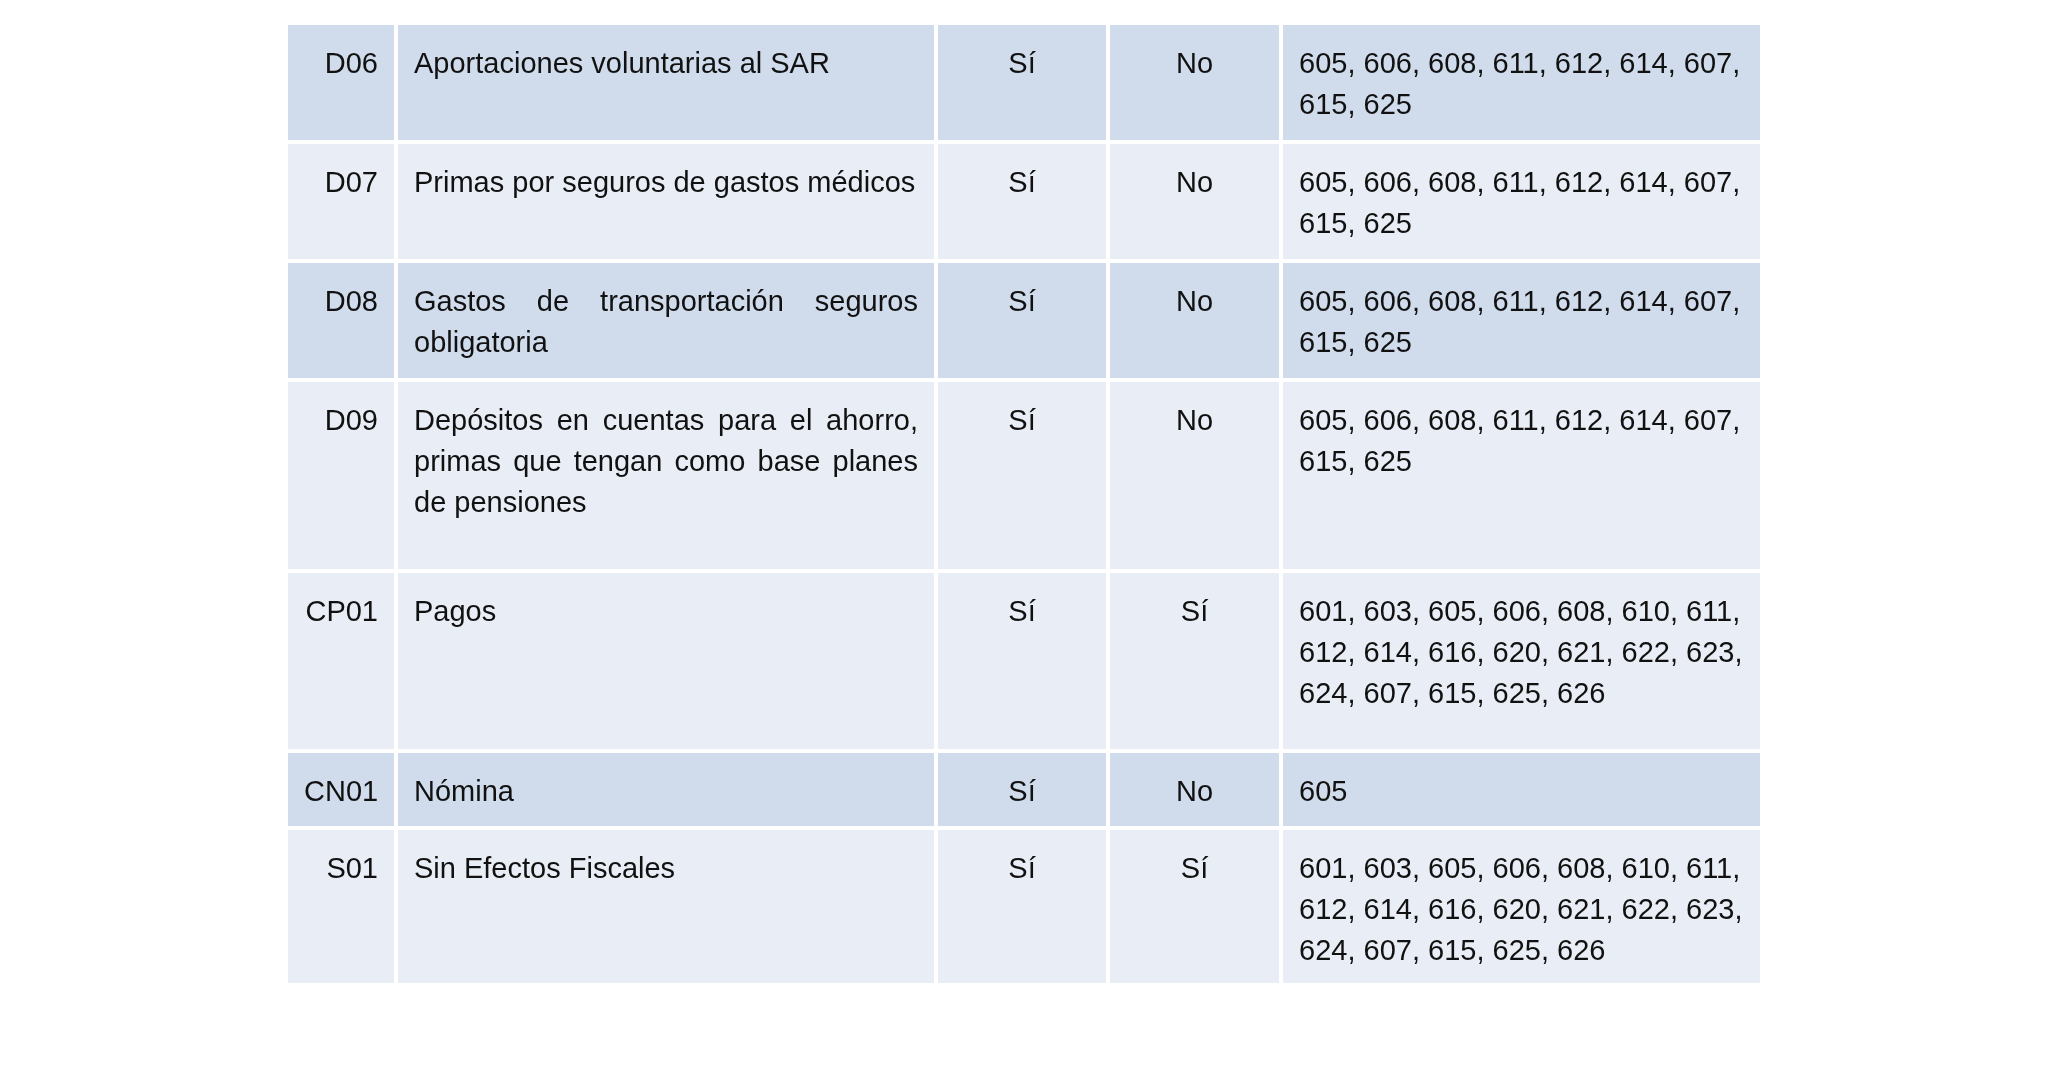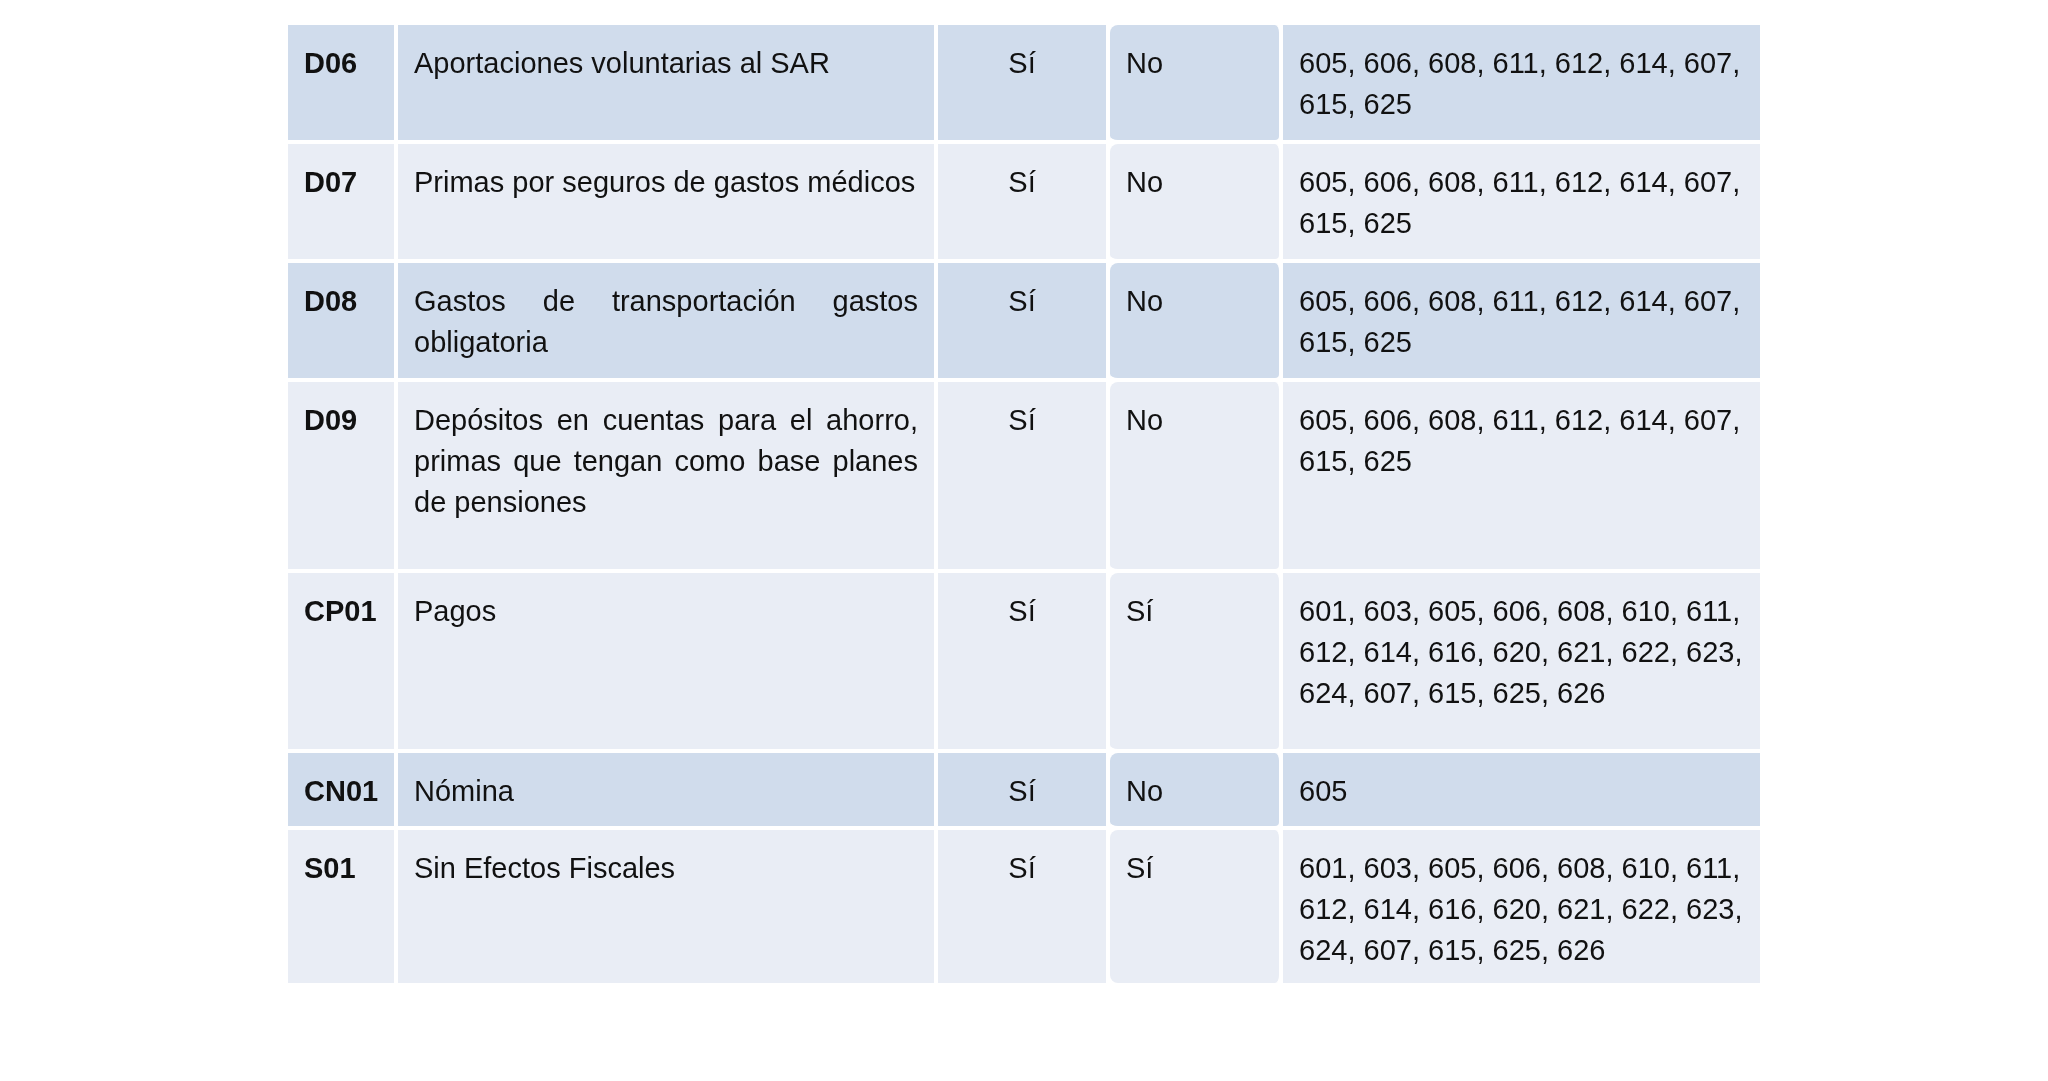--- a/index.html
+++ b/index.html
@@ -30,24 +30,24 @@
       line-height: 41px;
       padding: 18px 16px 10px 16px;
       border-right: 4px solid #ffffff;
       border-bottom: 4px solid #ffffff;
       box-sizing: border-box;
     }
     .tbl td:last-child { border-right: none; }
     .tbl tr:last-child td { border-bottom: none; }
     .row-dark td { background: #D0DCEC; }
     .row-light td { background: #E9EDF5; }
-    .c-code { width: 110px; text-align: left; font-weight: bold; padding-left: 6px; padding-right: 6px; }
+    .c-code { width: 110px; text-align: right; font-weight: normal; padding-left: 6px; padding-right: 6px; }
     .c-desc { width: 540px; text-align: justify; }
     .c-fis  { width: 172px; text-align: center; }
-    .c-mor  { width: 173px; text-align: left; border-radius: 8px; }
+    .c-mor  { width: 173px; text-align: center; }
     .c-reg  { width: 477px; text-align: left; }
     .desc-text { display: block; text-align: justify; text-align-last: left; }
   </style>
 </head>
 <body>
 
 <table class="tbl">
   <colgroup>
     <col style="width:110px">
     <col style="width:540px">
@@ -70,21 +70,21 @@
       <td class="c-desc">
           <span class="desc-text">Primas por seguros de gastos médicos</span>
         </td>
       <td class="c-fis">Sí</td>
       <td class="c-mor">No</td>
       <td class="c-reg">605, 606, 608, 611, 612, 614, 607, 615, 625</td>
     </tr>
     <tr class="row-dark" style="height:119px">
       <td class="c-code">D08</td>
       <td class="c-desc">
-          <span class="desc-text">Gastos de transportación gastos obligatoria</span>
+          <span class="desc-text">Gastos de transportación seguros obligatoria</span>
         </td>
       <td class="c-fis">Sí</td>
       <td class="c-mor">No</td>
       <td class="c-reg">605, 606, 608, 611, 612, 614, 607, 615, 625</td>
     </tr>
     <tr class="row-light" style="height:191px">
       <td class="c-code">D09</td>
       <td class="c-desc">
           <span class="desc-text">Depósitos en cuentas para el ahorro, primas que tengan como base planes de pensiones</span>
         </td>

